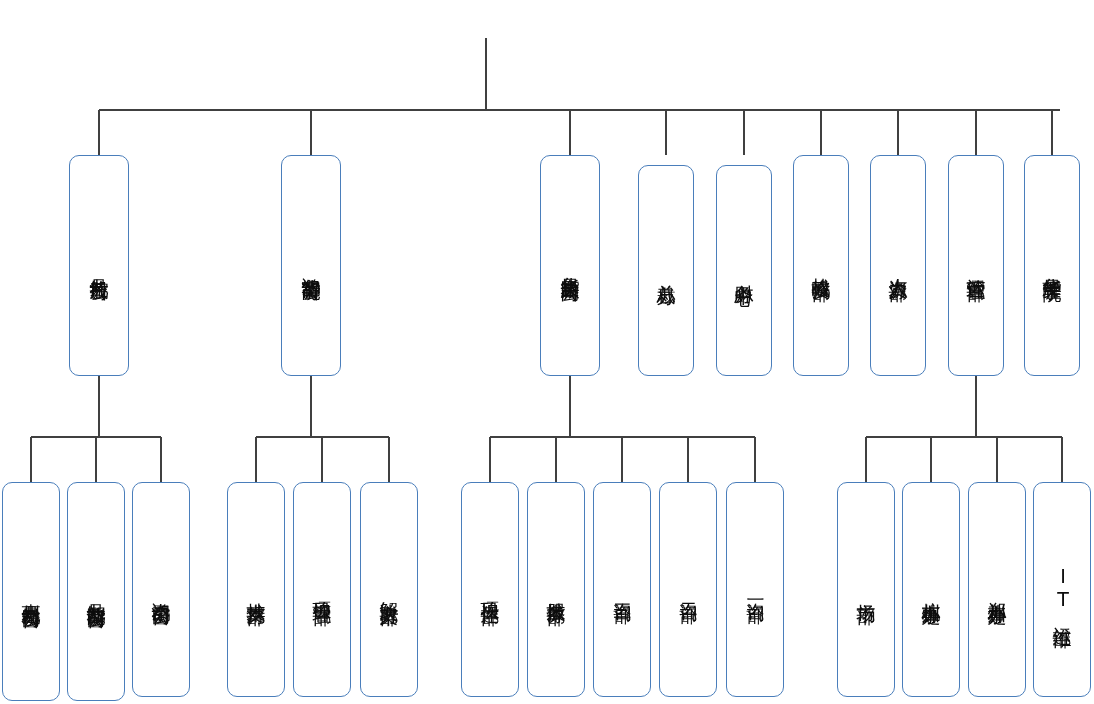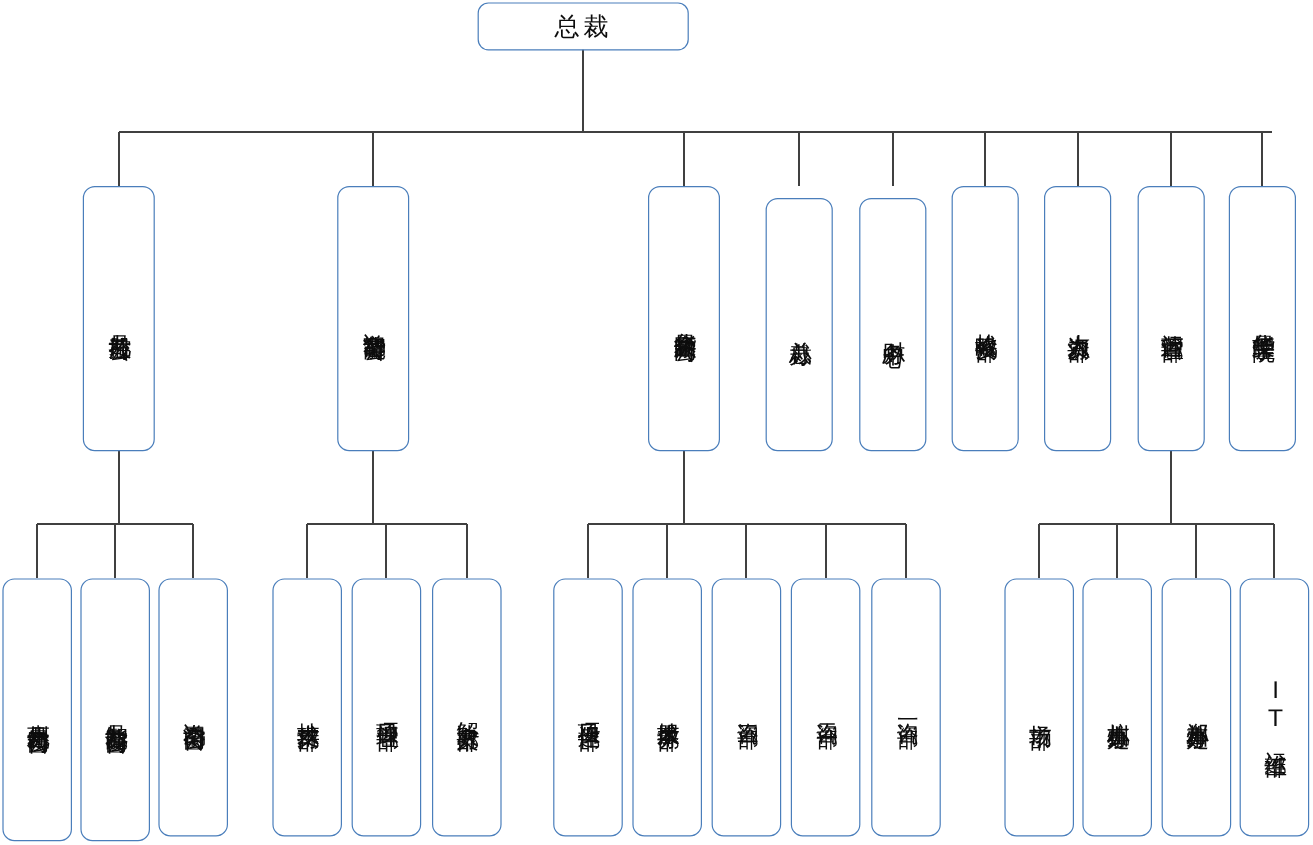--- a/index.html
+++ b/index.html
@@ -103,23 +103,20 @@
 
       <path d="M 976 376 L 976 437"></path>
       <path d="M 866 437 L 1062 437"></path>
       <path d="M 866 437 L 866 482"></path>
       <path d="M 931 437 L 931 482"></path>
       <path d="M 997 437 L 997 482"></path>
       <path d="M 1062 437 L 1062 482"></path>
     </g>
   </svg>
 
-  <div class="node root" style="left:398px; top:2px; width:176px; height:40px;">
-    <span class="node-label">总裁</span>
-  </div>
 
   <div class="node level2" style="left:69px; top:155px; width:60px; height:221px;">
     <span class="node-label">九号控股公司</span>
   </div>
 
   <div class="node level2" style="left:281px; top:155px; width:60px; height:221px;">
     <span class="node-label">鸿富华智能公司</span>
   </div>
 
   <div class="node level2" style="left:540px; top:155px; width:60px; height:221px;">

